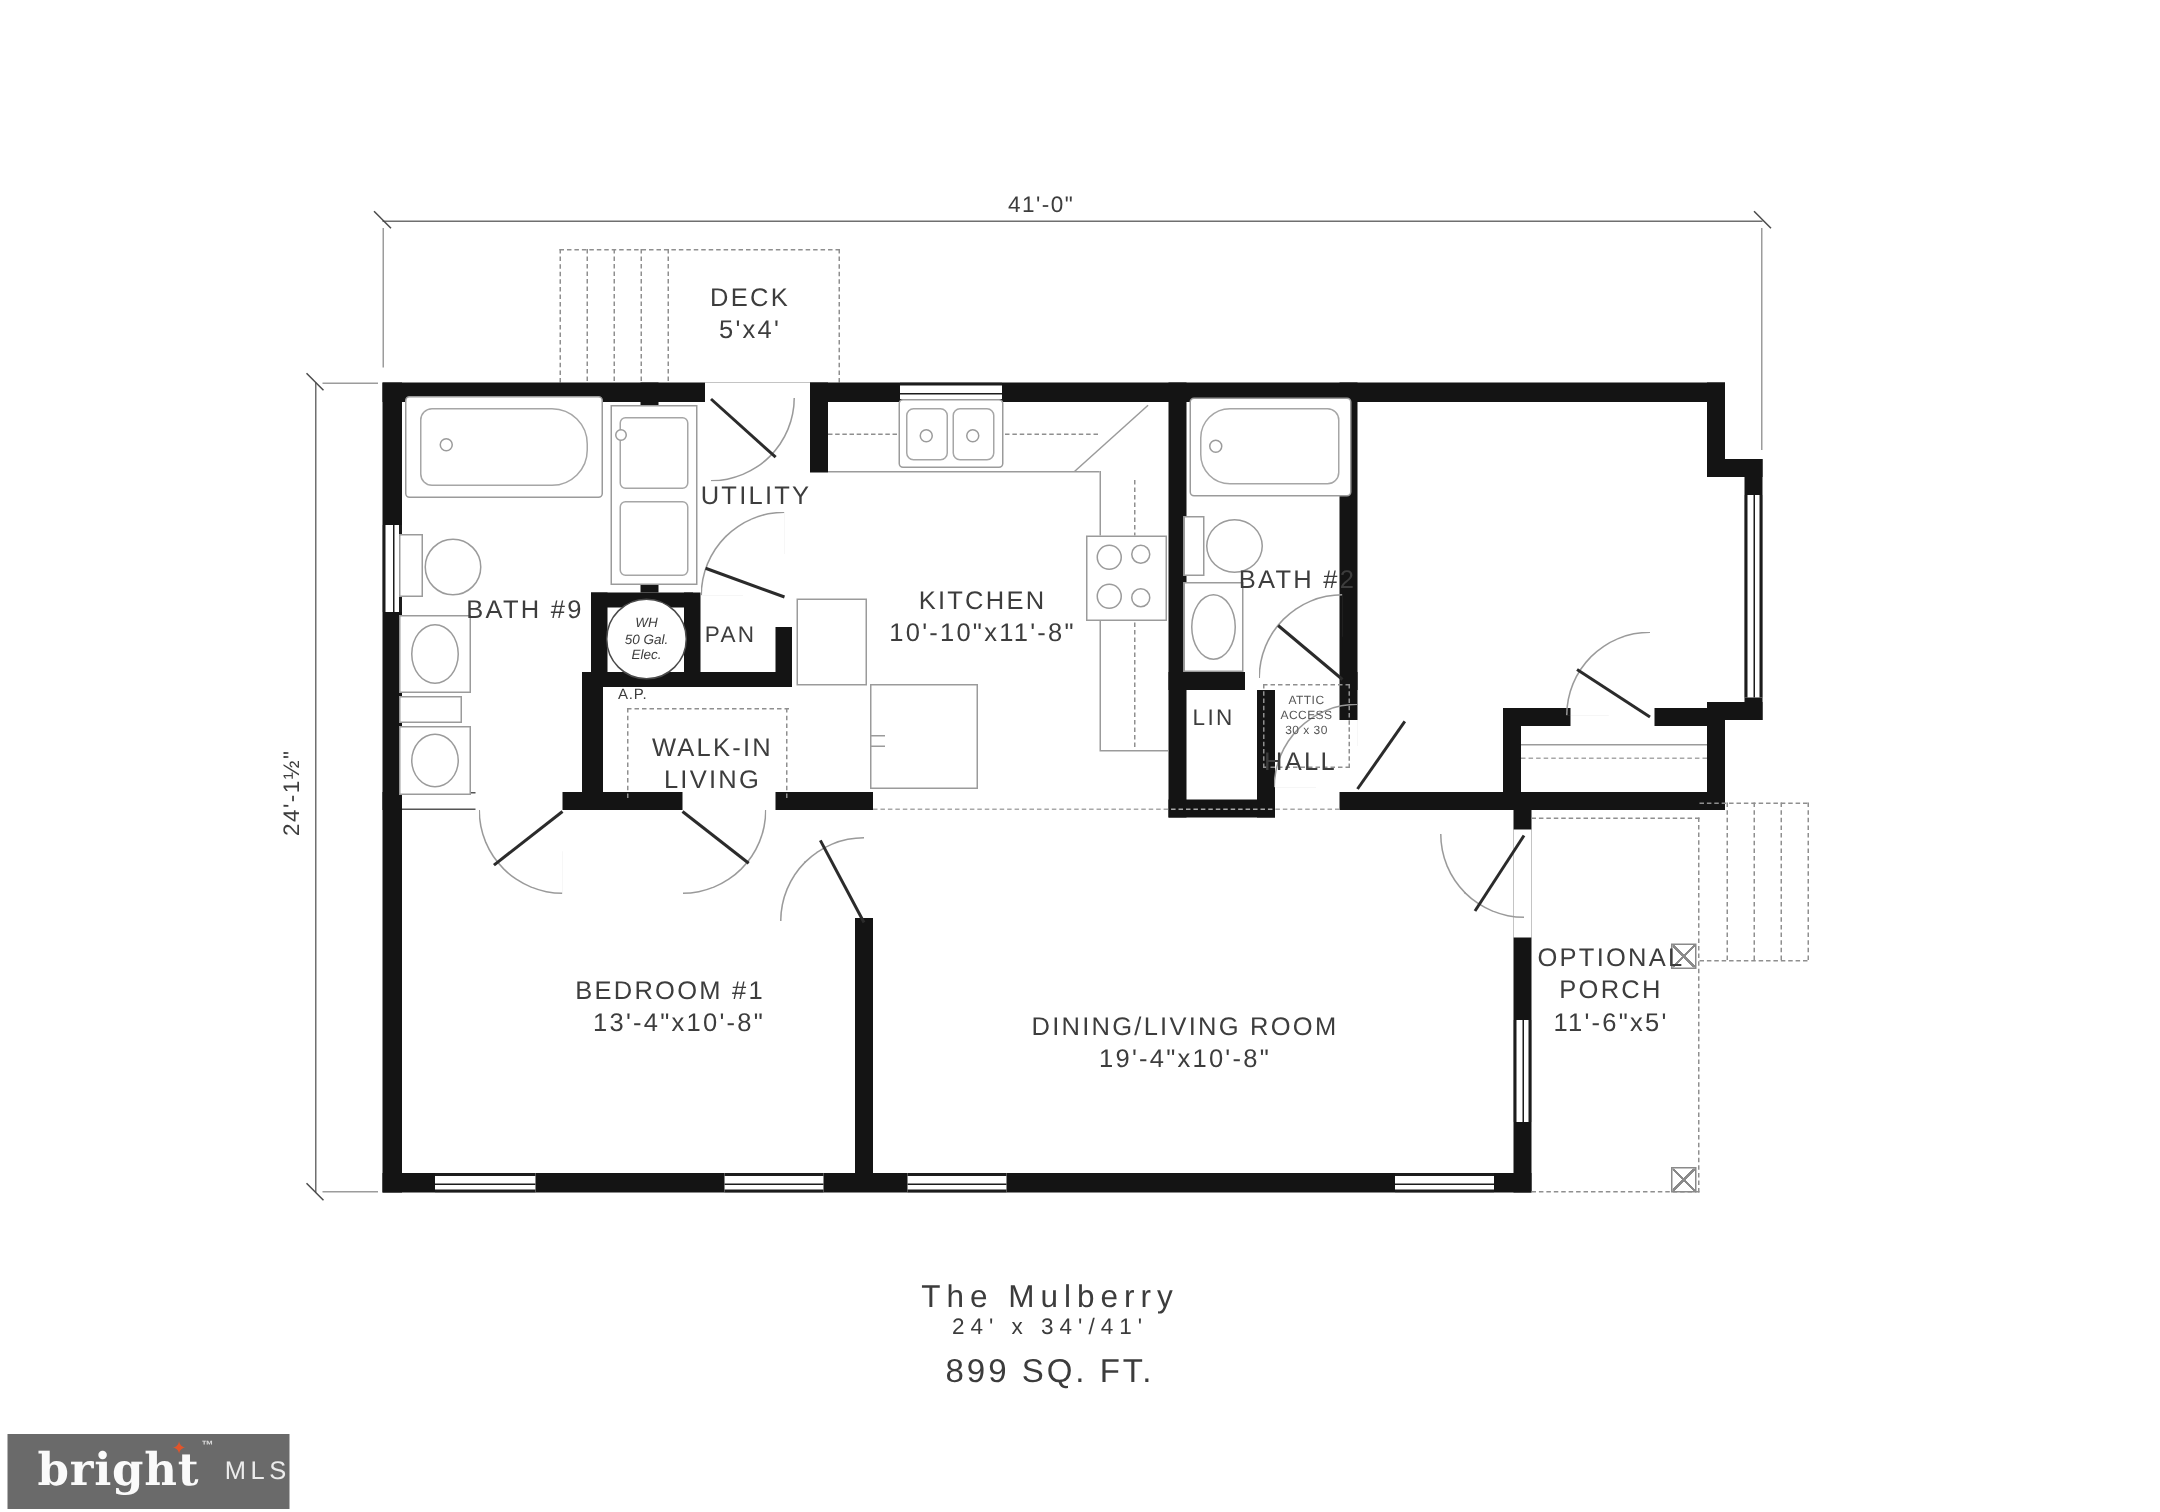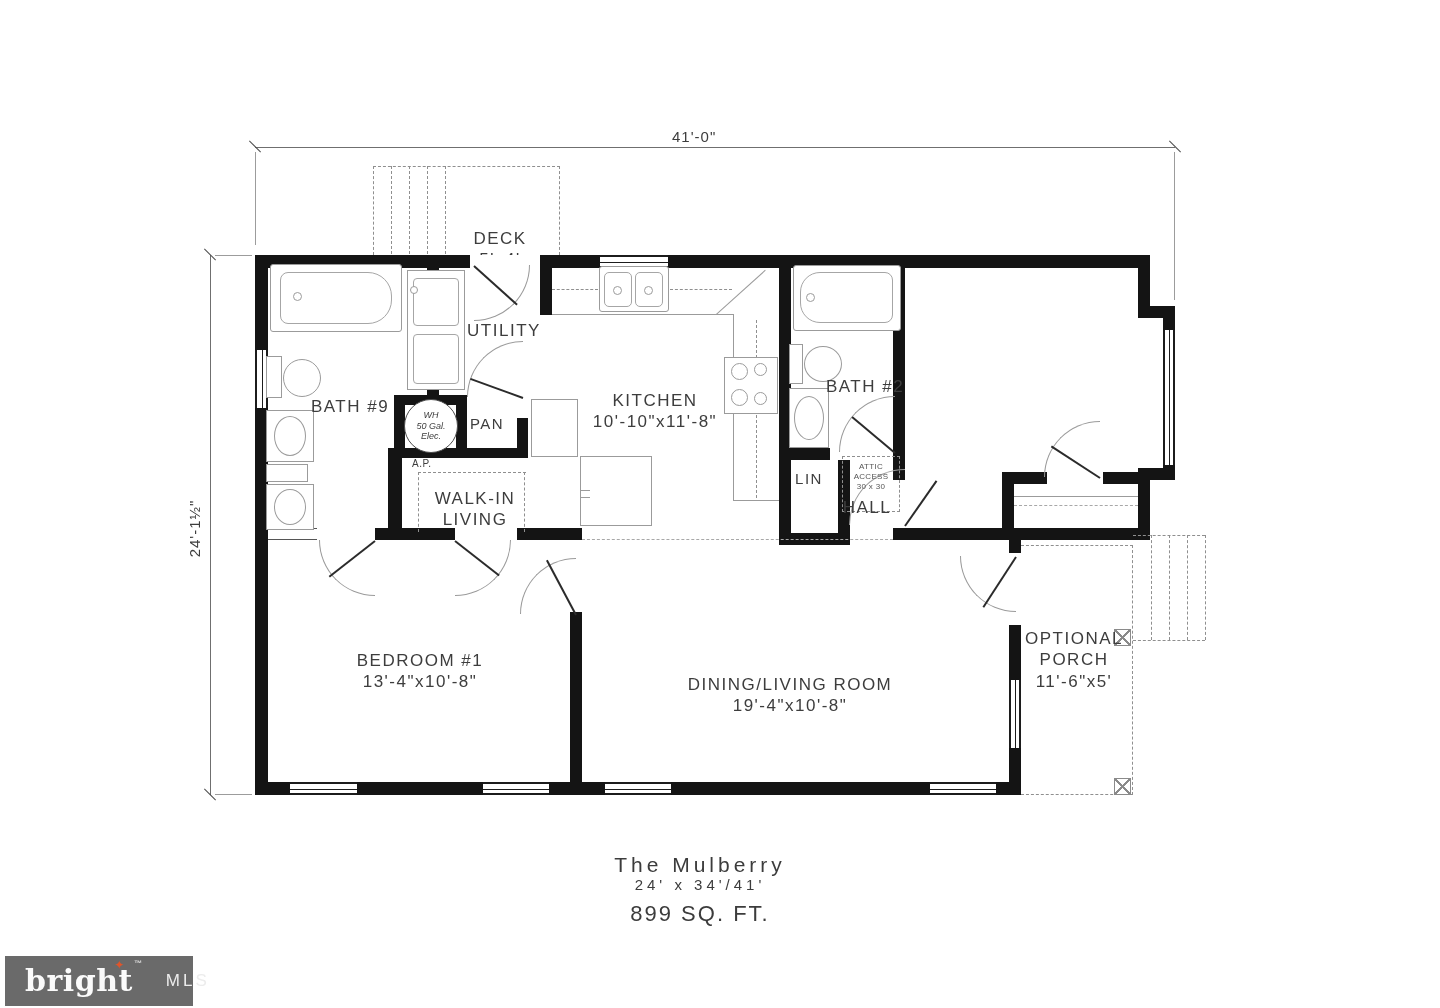--- a/index.html
+++ b/index.html
@@ -43,21 +43,21 @@
   .wh-circle{position:absolute;border:1.5px solid #4a4a4a;border-radius:50%;box-sizing:border-box;
              display:flex;flex-direction:column;align-items:center;justify-content:center;background:#fff;}
   .wh-circle div{font-size:9px;color:#3d3d3d;line-height:1.15;font-style:italic;}
   .title-line{position:absolute;width:360px;left:520px;text-align:center;color:#3c3c3c;}
   #logo{position:absolute;left:5px;top:956px;width:188px;height:50px;background:#6a6a6a;
         display:flex;align-items:center;padding-left:20px;box-sizing:border-box;gap:17px;}
   .brand{font-family:"DejaVu Serif",serif;font-weight:bold;font-size:30px;color:#fafafa;
          position:relative;line-height:1;letter-spacing:0.5px;}
   .star{position:absolute;right:8px;top:-7px;font-size:12px;color:#e0552b;font-family:"DejaVu Sans",sans-serif;}
   .tm{position:absolute;right:-10px;top:-6px;font-size:8px;color:#dedede;font-family:"Liberation Sans",sans-serif;}
-  .mls{font-size:17px;color:#ececec;letter-spacing:3px;margin-left:16px;font-family:"Liberation Sans",sans-serif;}
+  .mls{font-size:17px;color:#ececec;letter-spacing:3px;margin-left:0;font-family:"Liberation Sans",sans-serif;}
 </style>
 </head>
 <body>
 
 <div id="plan">
 
   <div class="dimline-h" style="left:255px;top:147px;width:920px;"></div>
   <div class="tick" style="left:247px;top:146px;"></div>
   <div class="tick" style="left:1167px;top:146px;"></div>
   <div class="ext" style="left:255px;top:152px;width:1px;height:93px;"></div>
@@ -69,21 +69,21 @@
   <div class="tick" style="left:202px;top:794px;"></div>
   <div class="ext" style="left:215px;top:255px;width:37px;height:1px;"></div>
   <div class="ext" style="left:215px;top:794px;width:37px;height:1px;"></div>
   <div class="dimtext" style="left:166px;top:520px;transform:rotate(-90deg);transform-origin:center;">24'-1½"</div>
 
   <div class="dashed" style="left:373px;top:166px;width:187px;height:89px;border-bottom:none;"></div>
   <div class="dline-v" style="left:391px;top:166px;height:88px;"></div>
   <div class="dline-v" style="left:409px;top:166px;height:88px;"></div>
   <div class="dline-v" style="left:427px;top:166px;height:88px;"></div>
   <div class="dline-v" style="left:445px;top:166px;height:88px;"></div>
-  <div class="lbl rname" style="left:450px;top:188px;width:100px;margin-top:40px;">
+  <div class="lbl rname" style="left:450px;top:188px;width:100px;">
     <div>DECK</div>
     <div>5'x4'</div>
   </div>
 
   <div class="wall" style="left:255px;top:255px;width:895px;height:13px;"></div>
   <div class="wall" style="left:255px;top:255px;width:13px;height:540px;"></div>
   <div class="wall" style="left:255px;top:782px;width:766px;height:13px;"></div>
   <div class="wall" style="left:1009px;top:540px;width:12px;height:255px;"></div>
   <div class="wall" style="left:1138px;top:255px;width:12px;height:63px;"></div>
   <div class="wall" style="left:1138px;top:306px;width:37px;height:12px;"></div>
@@ -258,21 +258,21 @@
     <div>WALK-IN</div>
     <div>LIVING</div>
   </div>
   <div class="lbl" style="left:570px;top:390px;width:170px;">
     <div class="rname">KITCHEN</div>
     <div class="rsize">10'-10"x11'-8"</div>
   </div>
   <div class="lbl rname" style="left:815px;top:376px;width:100px;">BATH #2</div>
   <div class="lbl small" style="left:784px;top:470px;width:50px;">LIN</div>
   <div class="lbl rname" style="left:832px;top:497px;width:70px;">HALL</div>
-  <div class="lbl" style="left:330px;top:650px;width:180px;">
+  <div class="lbl" style="left:330px;top:650px;width:180px;text-align:right;">
     <div class="rname">BEDROOM #1</div>
     <div class="rsize">13'-4"x10'-8"</div>
   </div>
   <div class="lbl" style="left:665px;top:674px;width:250px;">
     <div class="rname">DINING/LIVING ROOM</div>
     <div class="rsize">19'-4"x10'-8"</div>
   </div>
   <div class="lbl rname" style="left:1020px;top:628px;width:108px;">
     <div>OPTIONAL</div>
     <div>PORCH</div>

